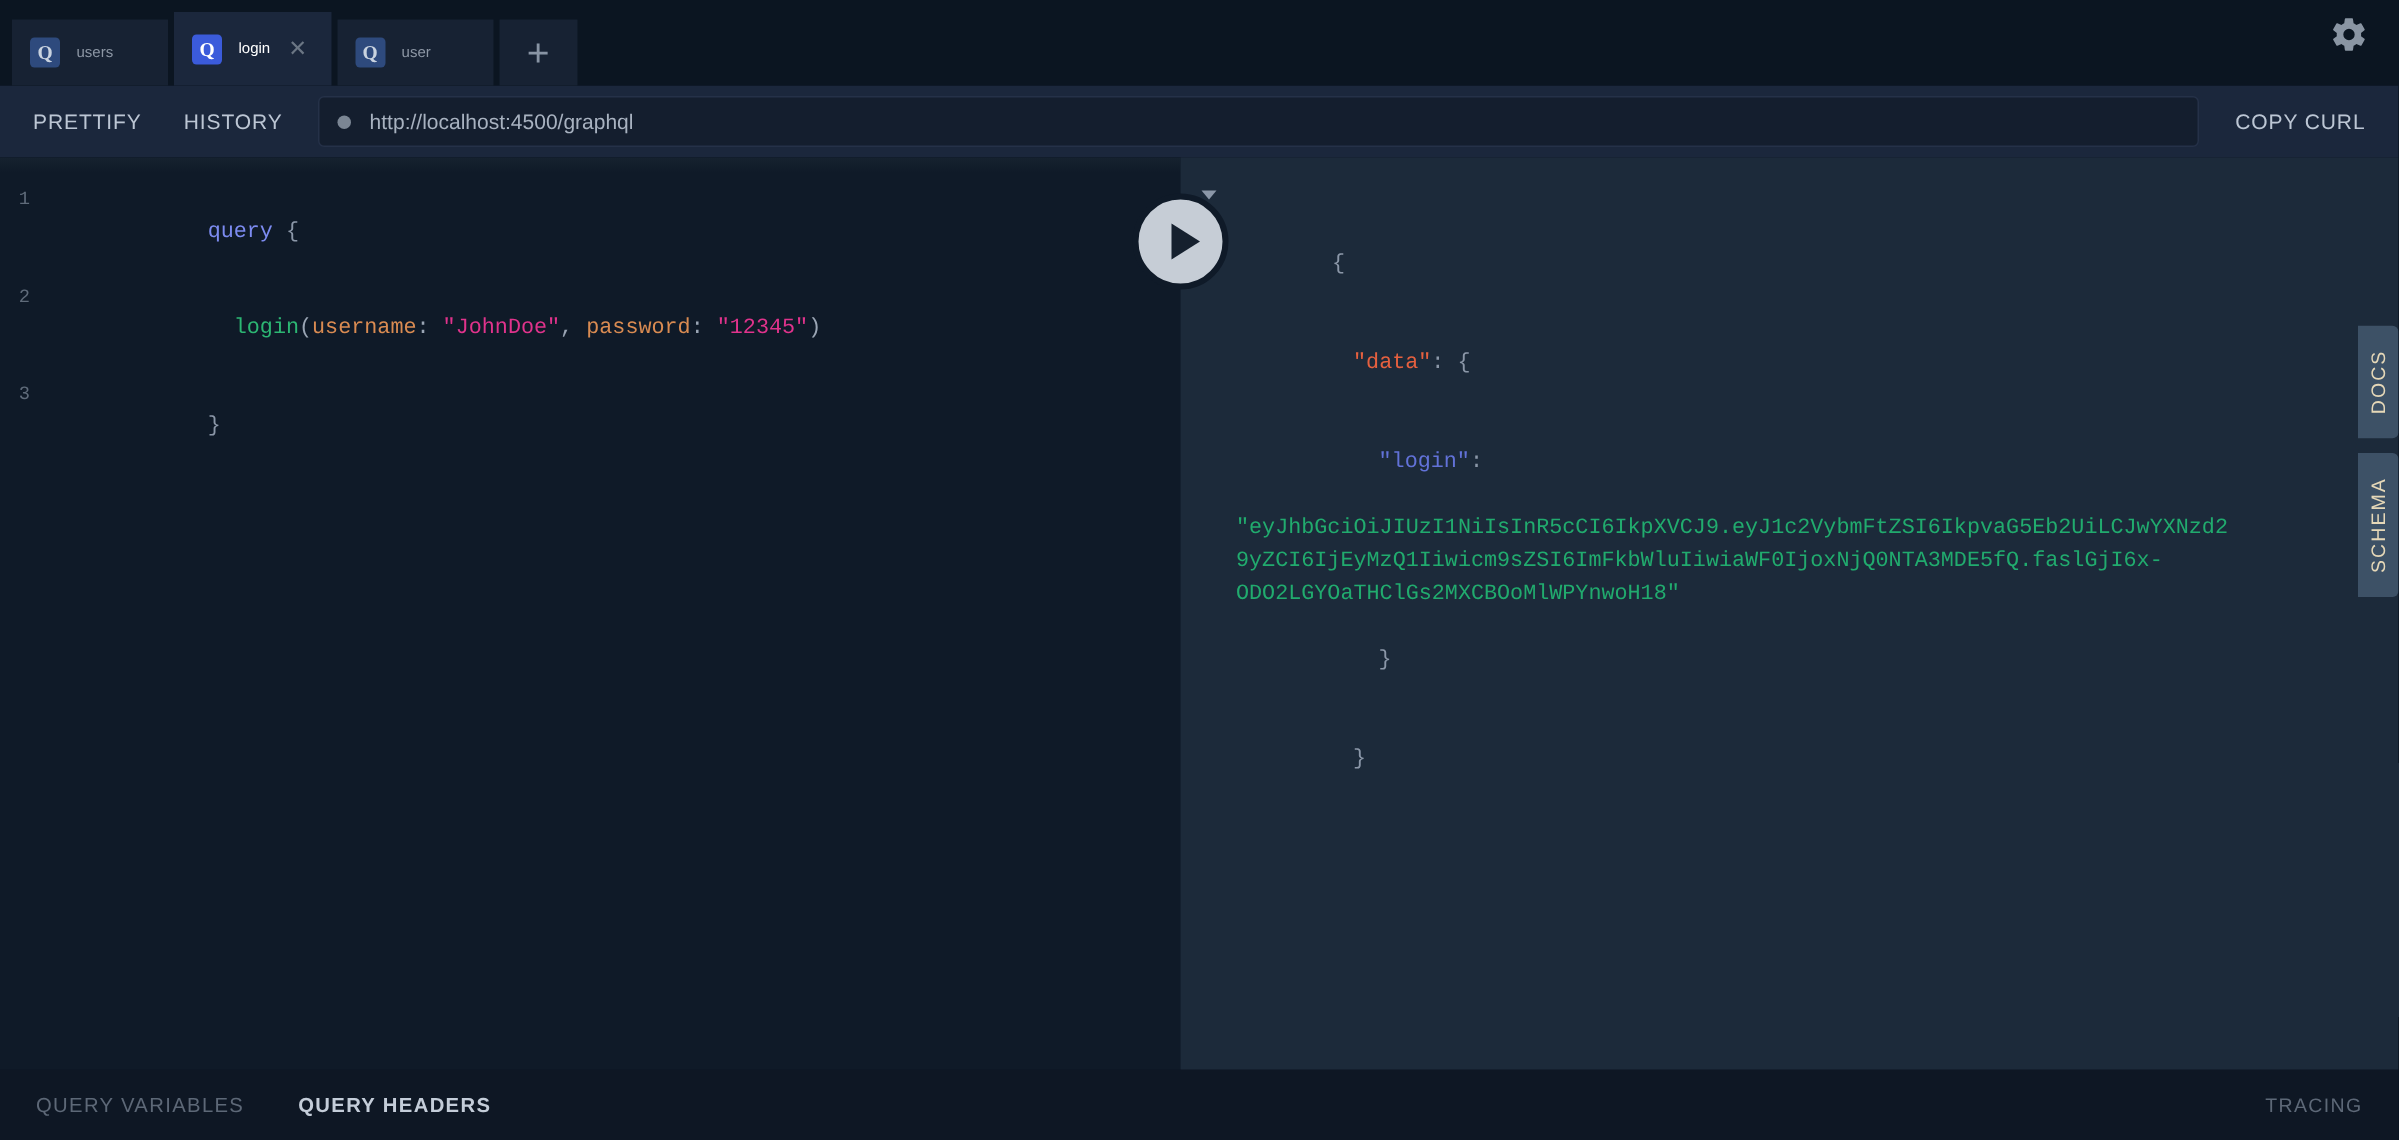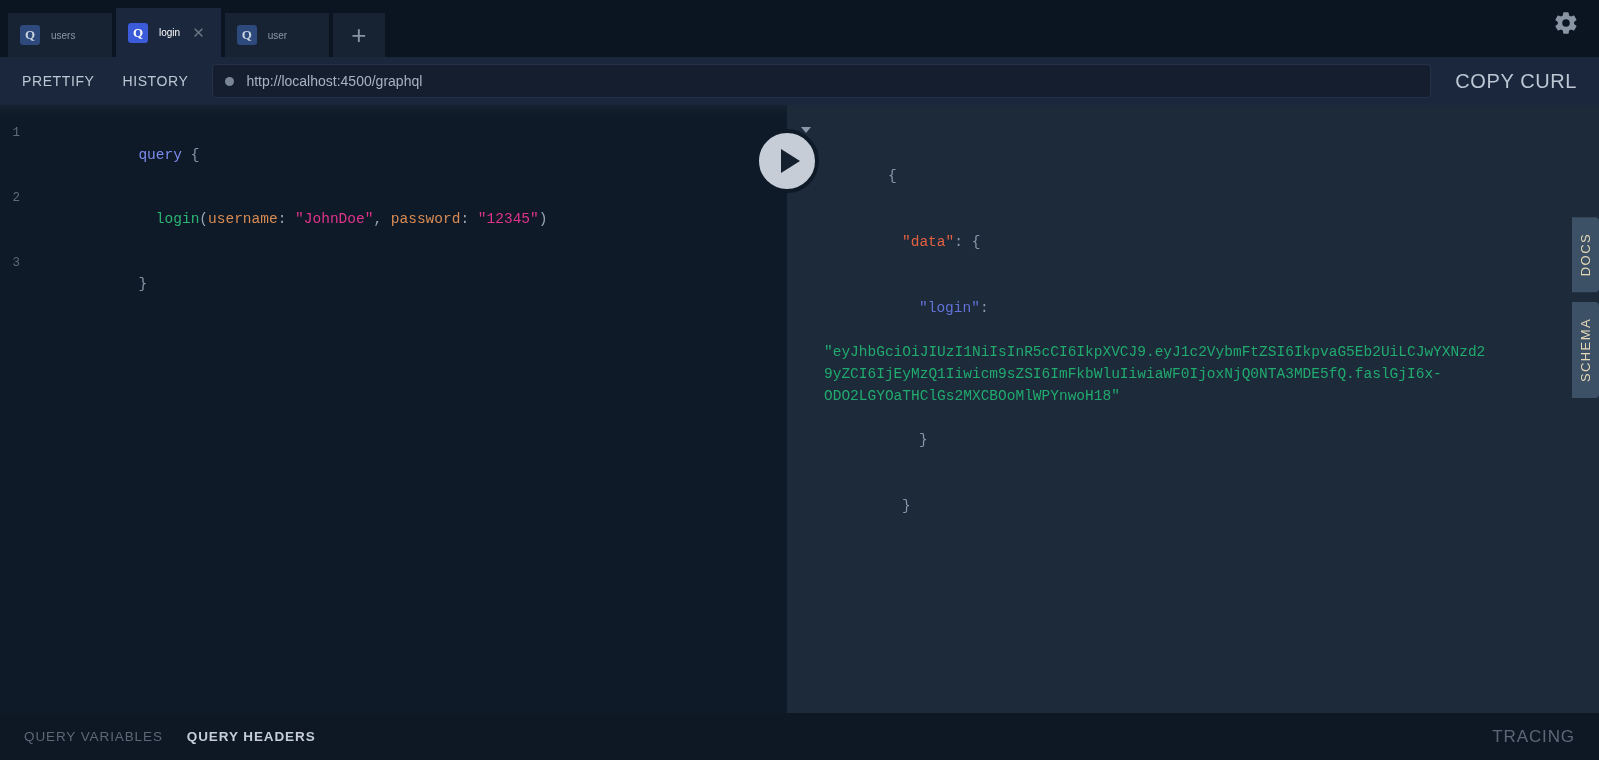--- a/index.html
+++ b/index.html
@@ -107,21 +107,21 @@
     cursor: text;
   }
   .url-dot {
     width: 9px; height: 9px; border-radius: 50%;
     background: #7b8694;
     margin-right: 12px;
     flex: 0 0 9px;
   }
   .url-text { font-size: 14px; color: #a8b2c0; font-family: Liberation Sans, sans-serif; }
   .copycurl {
-    font-size: 20px;
+    font-size: 14px;
     letter-spacing: 0.6px;
     color: #bcc6d4;
     padding: 8px 14px;
     cursor: pointer;
     font-weight: 500;
     white-space: nowrap;
   }
 
   
   .main { flex: 1; display: flex; position: relative; min-height: 0; }
@@ -241,31 +241,31 @@
   
   .bottombar {
     height: 47px;
     background: #0e1724;
     display: flex;
     align-items: center;
     padding: 0 24px;
     justify-content: space-between;
     flex: 0 0 47px;
   }
-  .bl { display: flex; align-items: center; gap: 24px; }
+  .bl { display: flex; align-items: center; gap: 36px; }
   .bb-item {
     font-size: 13.5px;
     letter-spacing: 0.9px;
     color: #5d6877;
     cursor: pointer;
     font-weight: 500;
   }
   .bb-item.active { color: #c4cdd9; font-weight: bold; }
   .bb-right {
-    font-size: 17px;
+    font-size: 13px;
     letter-spacing: 0.9px;
     color: #5d6877;
     cursor: pointer;
     font-weight: 500;
   }
 </style>
 </head>
 <body>
 
 <div class="app">

